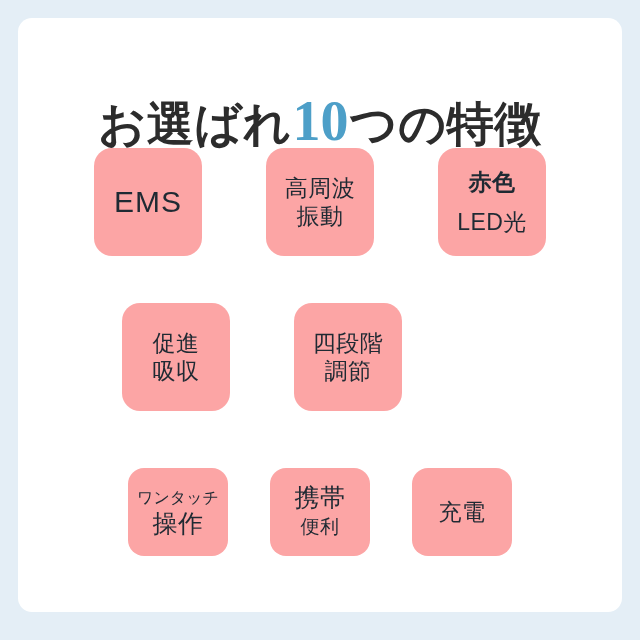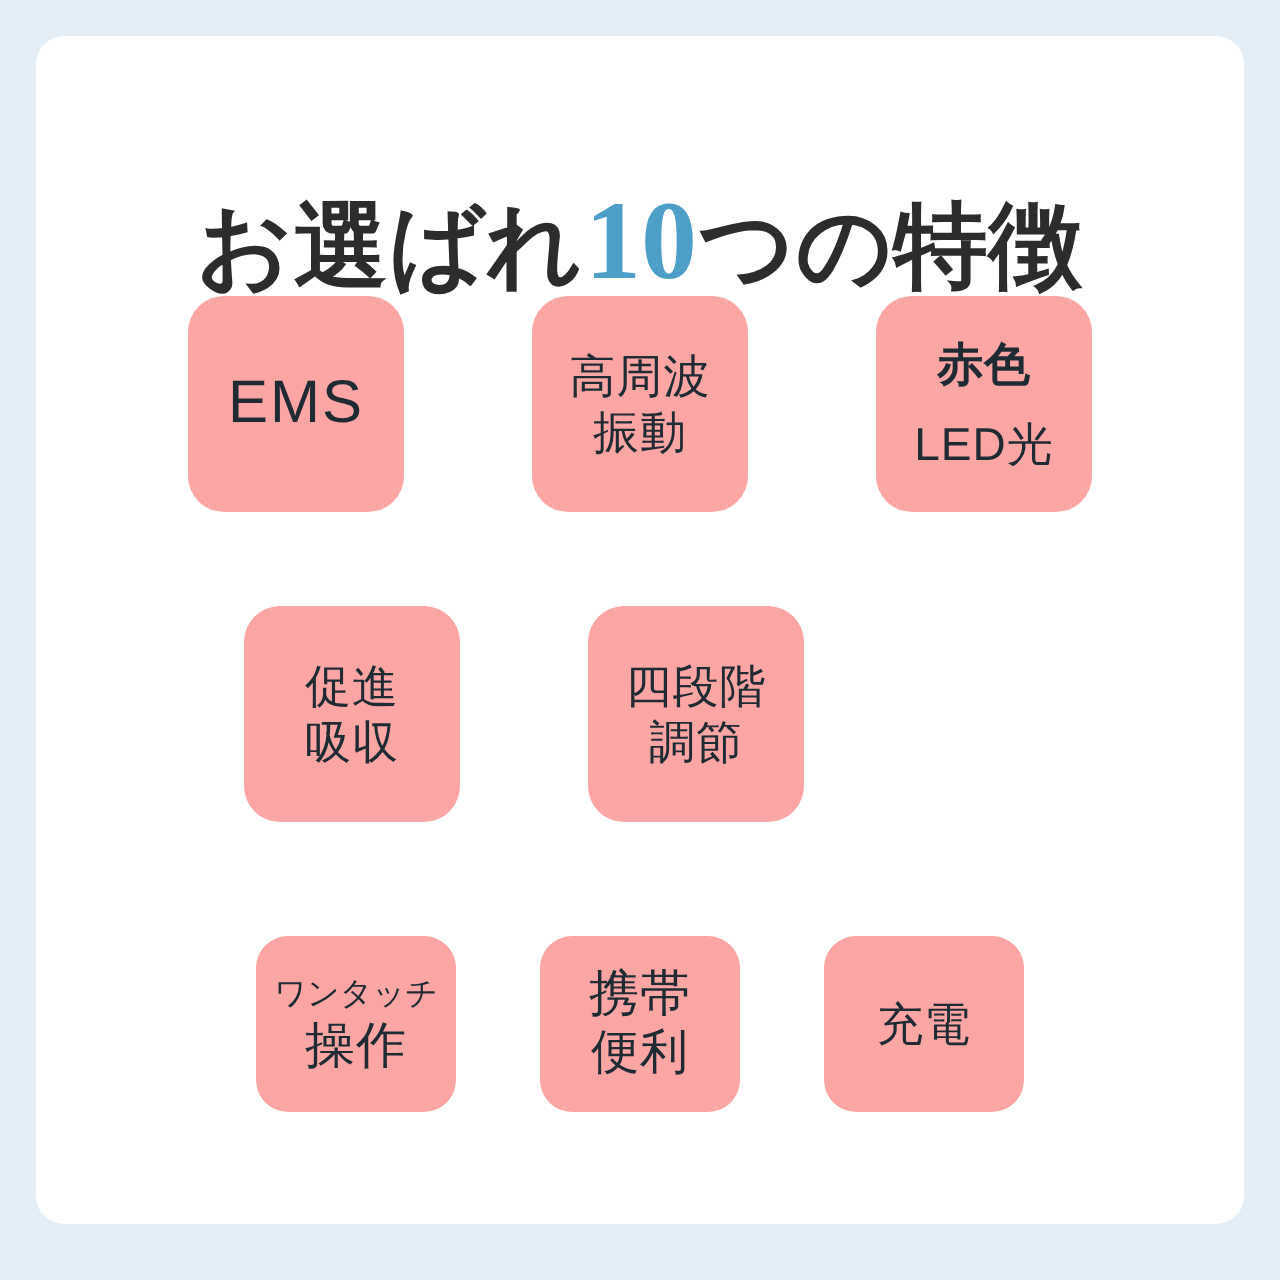--- a/index.html
+++ b/index.html
@@ -93,21 +93,21 @@
     display: block;
     text-align: center;
     white-space: nowrap;
     font-weight: 400;
     letter-spacing: 0.5px;
   }
 
   
   .sz-xl .l1 { font-size: 30px; line-height: 36px; letter-spacing: 1px; }
   .sz-lg .l1 { font-size: 25px; line-height: 30px; }
-  .sz-lg .l2 { font-size: 24px; line-height: 30px; }
+  .sz-lg .l2 { font-size: 19px; line-height: 30px; }
   .sz-md .l1 { font-size: 23px; line-height: 28px; }
   .sz-md .l2 { font-size: 23px; line-height: 28px; }
   .sz-sm .l1 { font-size: 16px; line-height: 21px; letter-spacing: 0px; }
   .sz-sm .l2 { font-size: 25px; line-height: 30px; }
   .sz-lat .l1 { font-size: 25px; line-height: 30px; letter-spacing: 1.5px; }
   .sz-lat .l2 { font-size: 23px; line-height: 28px; }
   .sz-led .l1 { font-size: 23px; line-height: 28px; font-weight: bold; }
   .sz-led .l2 { font-size: 23px; line-height: 28px; letter-spacing: 0.5px; margin-top: 12px; }
 </style>
 </head>

